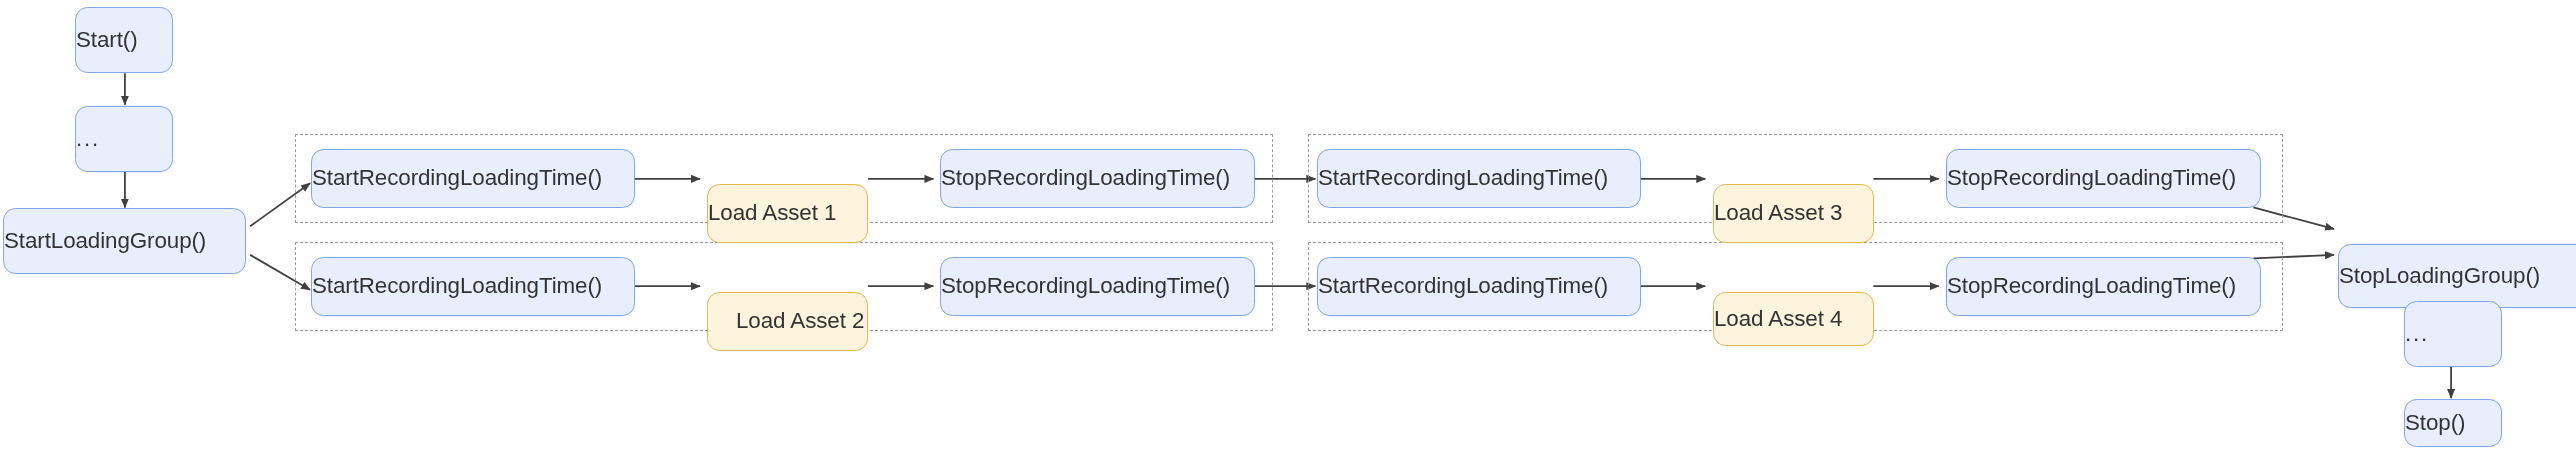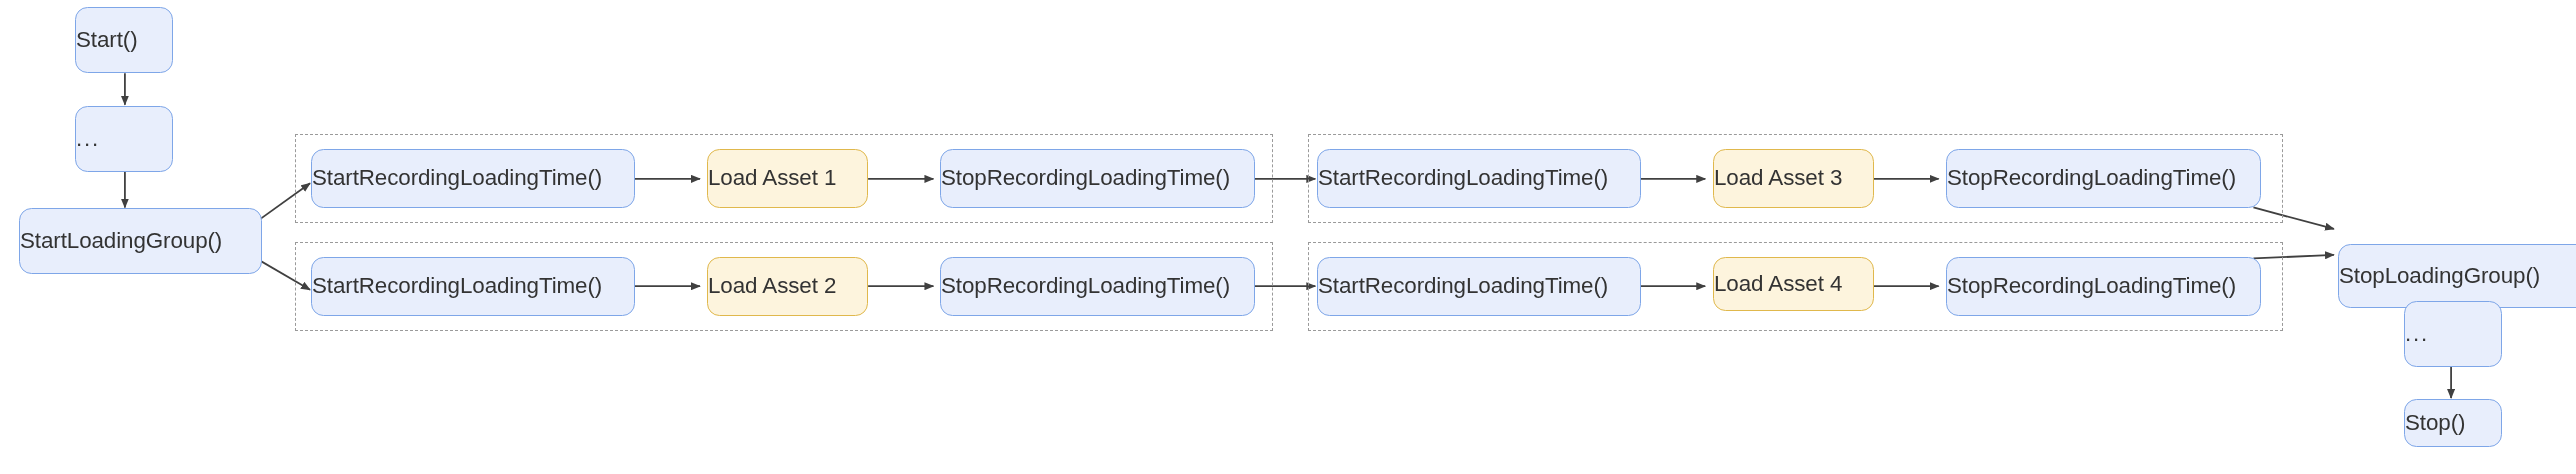--- a/index.html
+++ b/index.html
@@ -44,20 +44,21 @@
     white-space: nowrap;
     letter-spacing: -0.1px;
   }
   .node.blue {
     background: #e8eefc;
     border: 1.8px solid #7ea6e8;
   }
   .node.yellow {
     background: #fdf4dd;
     border: 1.8px solid #e0b84c;
+    margin-top: 35px;
   }
   .node.dots {
     font-size: 22.4px;
     letter-spacing: 1.8px;
     color: #333333;
   }
 </style>
 </head>
 <body>
 
@@ -103,41 +104,41 @@
   </svg>
 
   <div class="node blue" style="left:75px; top:7.2px; width:98px; height:66px;">
     <span>Start()</span>
   </div>
 
   <div class="node blue dots" style="left:75px; top:106px; width:98px; height:66px;">
     <span>...</span>
   </div>
 
-  <div class="node blue" style="left:19px; top:208px; width:243px; height:66px;">
+  <div class="node blue" style="left:3px; top:208px; width:243px; height:66px;">
     <span>StartLoadingGroup()</span>
   </div>
 
   <div class="grp" style="left:295px; top:134px; width:978px; height:89px;"></div>
   <div class="grp" style="left:295px; top:242px; width:978px; height:89px;"></div>
 
   <div class="node blue" style="left:311px; top:149px; width:324px; height:59px;">
     <span>StartRecordingLoadingTime()</span>
   </div>
   <div class="node yellow" style="left:707px; top:149px; width:161px; height:59px;">
     <span>Load Asset 1</span>
   </div>
   <div class="node blue" style="left:940px; top:149px; width:315px; height:59px;">
     <span>StopRecordingLoadingTime()</span>
   </div>
 
   <div class="node blue" style="left:311px; top:257px; width:324px; height:59px;">
     <span>StartRecordingLoadingTime()</span>
   </div>
-  <div class="node yellow" style="left:707px; top:257px; width:161px; height:59px;">
+  <div class="node yellow" style="left:707px; top:257px; width:161px; height:59px;padding-left:28px;">
     <span>Load Asset 2</span>
   </div>
   <div class="node blue" style="left:940px; top:257px; width:315px; height:59px;">
     <span>StopRecordingLoadingTime()</span>
   </div>
 
   <div class="grp" style="left:1308px; top:134px; width:975px; height:89px;"></div>
   <div class="grp" style="left:1308px; top:242px; width:975px; height:89px;"></div>
 
   <div class="node blue" style="left:1317px; top:149px; width:324px; height:59px;">

